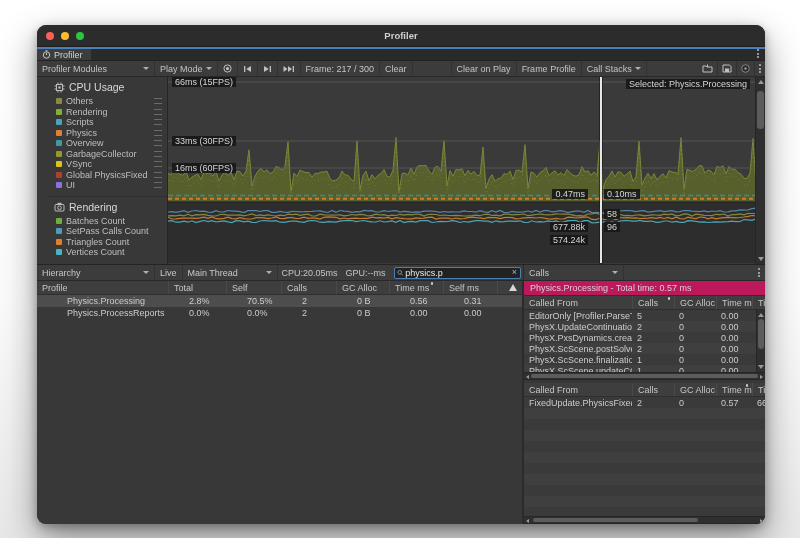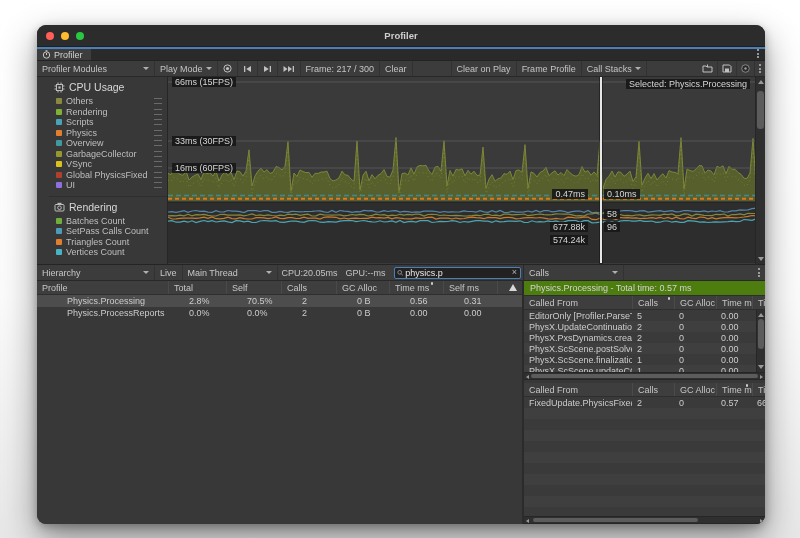--- a/index.html
+++ b/index.html
@@ -68,21 +68,21 @@
   .lhead{height:13px;background:#3e3e3e;border-bottom:1px solid #2e2e2e;align-items:center;flex:0 0 auto;}
   .hcell{position:relative;padding-left:5px;color:#c6c6c6;border-left:1px solid #4a4a4a;height:100%;display:flex;align-items:center;box-sizing:border-box;overflow:hidden;white-space:nowrap;}
   .hcell.first{border-left:none;}
   .sortdot{position:absolute;top:1px;right:10px;width:2.5px;height:2.5px;border-radius:50%;background:#cccccc;}
   .tri{width:0;height:0;border-left:4.5px solid transparent;border-right:4.5px solid transparent;border-bottom:7px solid #d8d8d8;margin:0 auto;}
   .lrow{height:12px;align-items:center;}
   .lrow.sel{background:#4d4d4d;}
   .lrow .cell{padding-left:5px;overflow:hidden;white-space:nowrap;color:#cccccc;margin-left:16px;}
   .lrow .cell.name{padding-left:14px;}
   .right-pane{flex:1;display:flex;flex-direction:column;min-width:0;position:relative;overflow:hidden;}
-  .rtitle{height:14px;flex:0 0 auto;background:#4d7c0f;border-bottom:1px solid #2e2e2e;display:flex;align-items:center;padding:0 6px;color:#d4d4d4;white-space:nowrap;overflow:hidden;}
+  .rtitle{height:14px;flex:0 0 auto;background:#be185d;border-bottom:1px solid #2e2e2e;display:flex;align-items:center;padding:0 6px;color:#d4d4d4;white-space:nowrap;overflow:hidden;}
   .rhead,.rrow{display:grid;grid-template-columns:108px 42px 42px 36px 1fr;}
   .rhead{height:13px;background:#3e3e3e;border-bottom:1px solid #2e2e2e;align-items:center;flex:0 0 auto;}
   .rrowswrap{height:62px;overflow:hidden;flex:0 0 auto;position:relative;}
   .rrow{height:11px;align-items:center;}
   .rrow .cell{padding-left:5px;overflow:hidden;white-space:nowrap;color:#cccccc;}
   .rrow.even,.stripe.even{background:#3a3a3a;}
   .rrow.odd,.stripe.odd{background:#3f3f3f;}
   .rvscroll{position:absolute;right:0;top:0;bottom:0;width:9px;background:#303030;border-left:1px solid #262626;box-sizing:border-box;}
   .hscroll{height:8px;flex:0 0 auto;background:#2f2f2f;position:relative;border-top:1px solid #262626;border-bottom:1px solid #262626;box-sizing:border-box;}
   .hthumb{position:absolute;top:1px;bottom:1px;border-radius:3px;background:#5c5c5c;}

